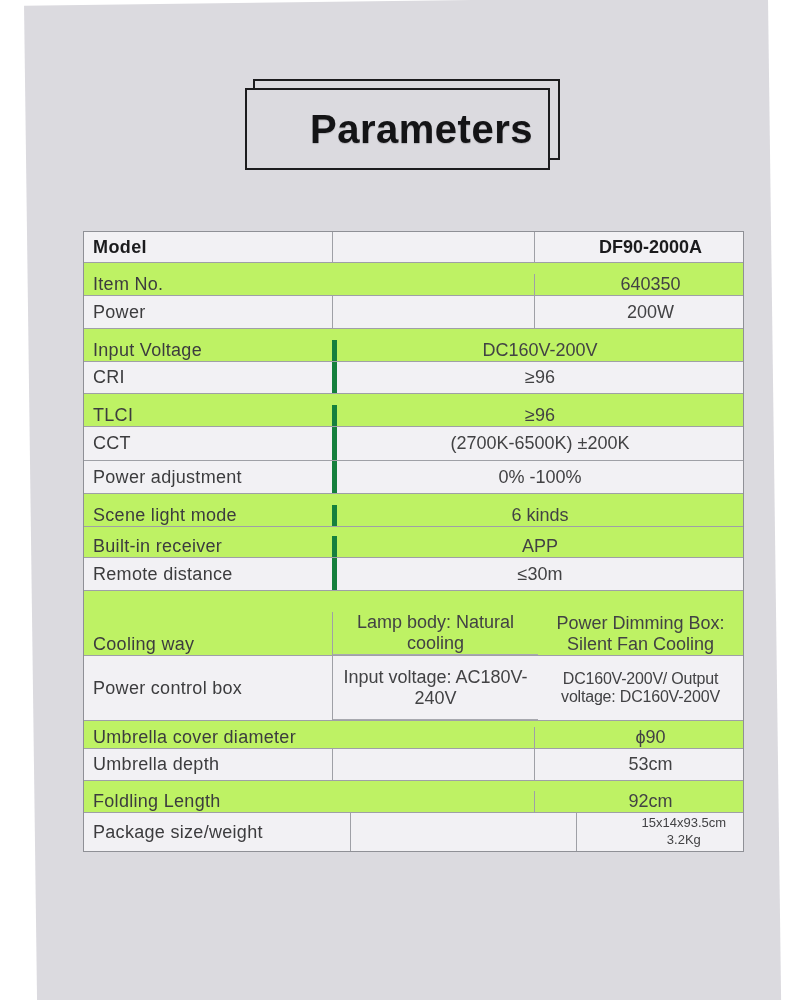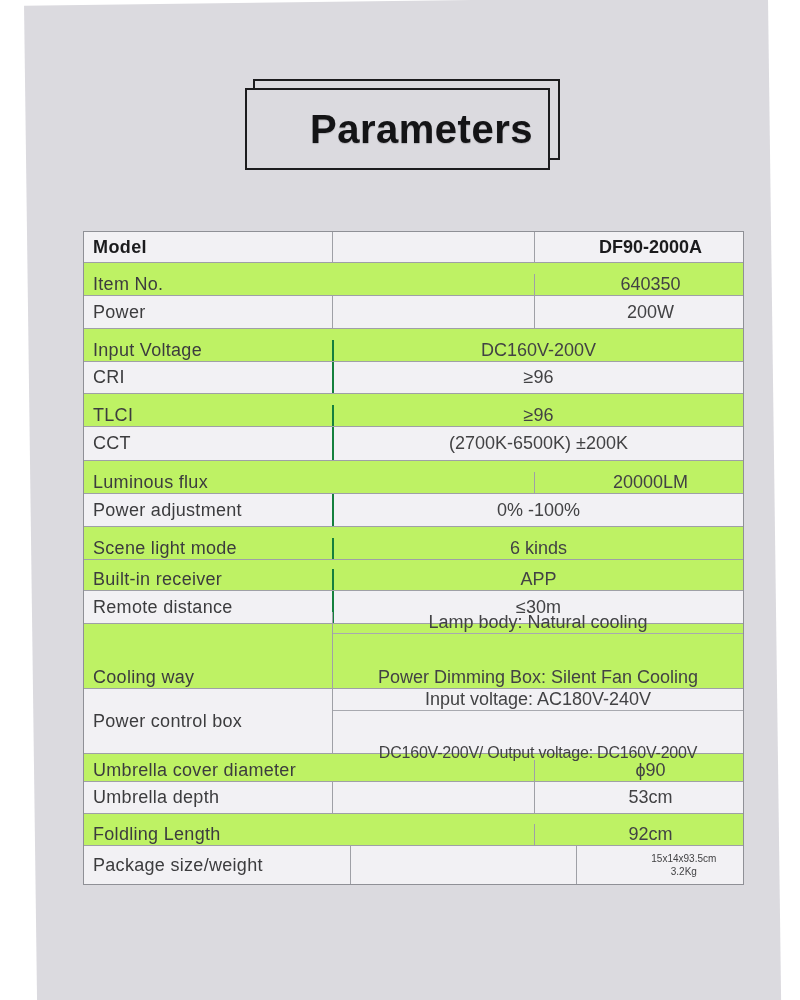--- a/index.html
+++ b/index.html
@@ -27,29 +27,29 @@
                 font-size:18px; color:#424244; }
   .row { display:flex; align-items:stretch; border-bottom:1px solid #9fa0a6; }
   .row:last-child { border-bottom:none;gap:48px; }
   .row.light { background:#f2f1f4; }
   .row.dark  { background:#bef264;align-items:flex-end; }
   .c1 { width:248px; display:flex; align-items:center; padding-left:9px;
         color:#3c3c3e; letter-spacing:0.3px; }
   .c2 { width:202px; border-left:1px solid #9fa0a6; }
   .c3 { width:184px; border-left:1px solid #9fa0a6; display:flex; flex-direction:column;
         align-items:center; justify-content:center; text-align:center;padding-left:48px; }
-  .cspan { flex:1; border-left:2px solid #15803d; display:flex; align-items:center;
+  .cspan { flex:1; border-left:5px solid #15803d; display:flex; align-items:center;
            justify-content:center; text-align:center; }
-  .subcol { flex:1; border-left:1px solid #9fa0a6; display:flex; flex-direction:column;gap:33px; }
+  .subcol { flex:1; border-left:1px solid #9fa0a6; display:flex; flex-direction:row; }
   .sub { flex:1; display:flex; align-items:center; justify-content:center; text-align:center; }
   .sub.first { border-bottom:1px solid #a8a9af; }
   .sub.condensed { font-size:16px; letter-spacing:-0.2px; }
   .row.boldrow .c1 { font-weight:700; color:#1b1b1d; letter-spacing:0.4px; }
   .row.boldrow .c3 { font-weight:700; color:#1b1b1d; }
-  .small-val { font-size:10px; line-height:1.3; }
+  .small-val { font-size:13px; line-height:1.3; }
 </style>
 </head>
 <body>
 
 <div class="stage">
   <div class="panel"></div>
 
   <div class="title-wrap">
     <div class="title-backbox"></div>
     <div class="title-frontbox">
@@ -90,25 +90,20 @@
     <div class="row dark" style="height:33px">
       <div class="c1">TLCI</div>
       <div class="cspan">≥96</div>
     </div>
 
     <div class="row light" style="height:34px">
       <div class="c1">CCT</div>
       <div class="cspan">(2700K-6500K) ±200K</div>
     </div>
 
-    <div class="row dark" style="height:33px">
-      <div class="c1">Luminous flux</div>
-      <div class="c2"></div>
-      <div class="c3">20000LM</div>
-    </div>
 
     <div class="row light" style="height:33px">
       <div class="c1">Power adjustment</div>
       <div class="cspan">0% -100%</div>
     </div>
 
     <div class="row dark" style="height:33px">
       <div class="c1">Scene light mode</div>
       <div class="cspan">6 kinds</div>
     </div>

